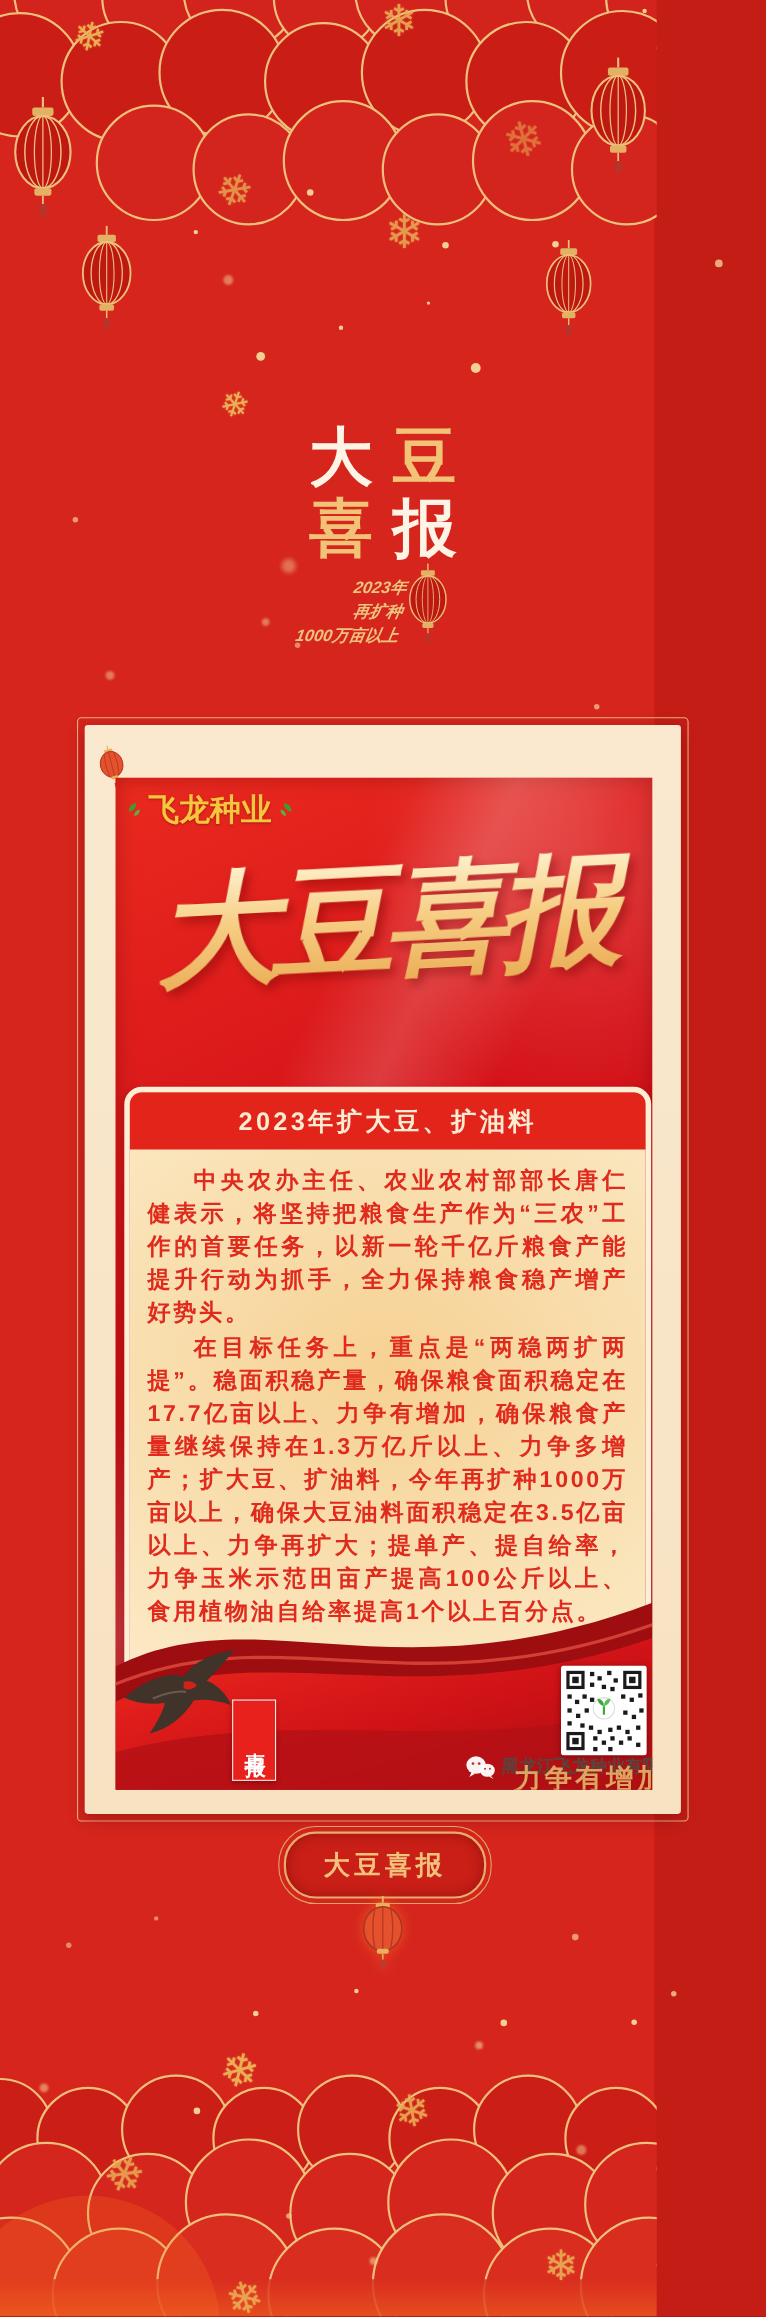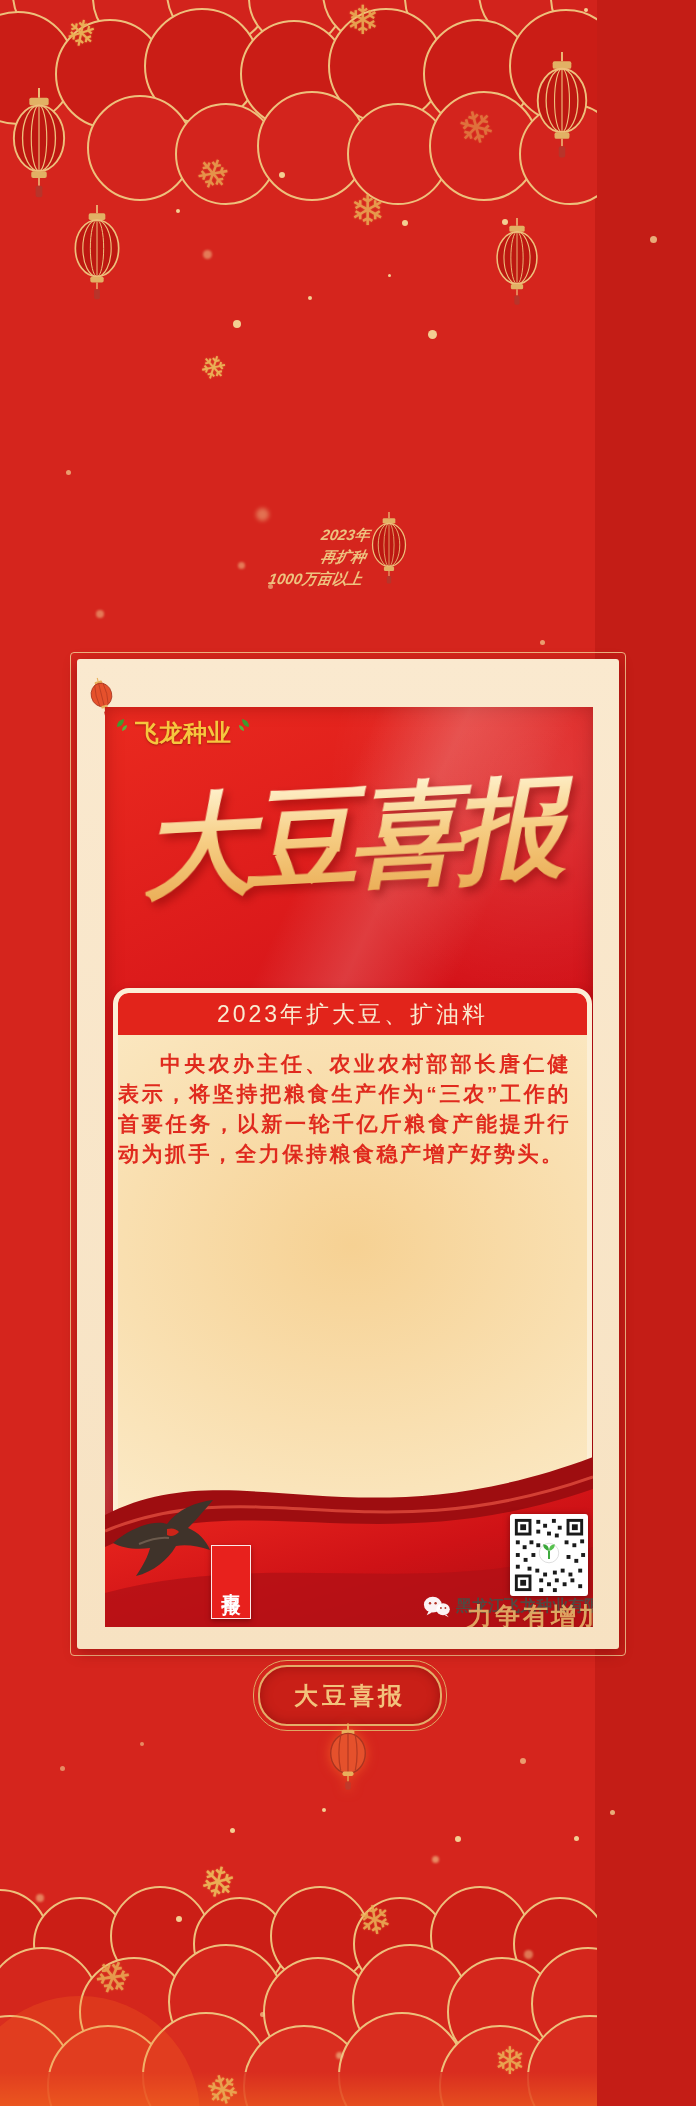--- a/index.html
+++ b/index.html
@@ -40,22 +40,22 @@
     background:linear-gradient(155deg,#ea2a1f 0%,#d51319 38%,#bd0c13 78%,#c31016 100%);
     box-shadow:inset 0 0 18px rgba(90,0,0,.35);
   }
   .poster::before{
     content:'';position:absolute;inset:0;pointer-events:none;
     background:
       linear-gradient(115deg,rgba(255,255,255,0) 30%,rgba(255,255,255,.16) 40%,rgba(255,255,255,0) 52%),
       radial-gradient(60% 35% at 88% 8%,rgba(255,255,255,.14),rgba(255,255,255,0) 70%);
   }
   .brand{
-    position:absolute;left:10px;top:10px;display:flex;gap:4px;
-    font-size:24px;font-weight:800;color:#f6c63e;
+    position:absolute;left:10px;top:10px;display:flex;align-items:center;gap:4px;
+    font-size:28px;font-weight:800;color:#f6c63e;
     text-shadow:0 1px 2px rgba(120,20,0,.6);
   }
   .leaf{width:16px;height:16px;}
   .poster-title{
     position:absolute;left:0;top:56px;width:488px;text-align:center;
     font-size:112px;line-height:150px;font-weight:900;font-style:italic;letter-spacing:-8px;
     background:linear-gradient(180deg,#fff4d2 8%,#f6cd83 48%,#e8a84e 95%);
     -webkit-background-clip:text;background-clip:text;color:transparent;
     transform:rotate(-3deg);
     filter:drop-shadow(4px 5px 5px rgba(110,0,0,.45));
@@ -69,25 +69,25 @@
     font-size:30px;font-weight:900;color:#cf1420;letter-spacing:2px;
   }
   .content-box{
     position:absolute;left:8px;top:281px;width:469px;height:561px;
     border:5px solid #fcefd6;border-radius:16px;overflow:hidden;
     background:
       radial-gradient(120% 80% at 50% 45%,#f6d193 0%,#fae4ba 55%,#fdf2d8 100%);
     box-shadow:0 3px 8px rgba(100,0,0,.35);
   }
   .box-band{
-    height:42px;background:#e2241b;border-radius:10px 10px 0 0;
+    height:52px;background:#e2241b;border-radius:10px 10px 0 0;
     display:flex;align-items:center;justify-content:center;
-    font-size:23px;font-weight:400;color:#f9ecd2;letter-spacing:3px;
-  }
-  .box-body{padding:14px 16px 0 0;}
+    font-size:23px;font-weight:700;color:#f9ecd2;letter-spacing:3px;
+  }
+  .box-body{padding:14px 16px 0 16px;}
   .box-body p{
     margin:0 0 2px 0;color:#e02a1e;font-size:21px;line-height:30px;font-weight:700;
     letter-spacing:2.5px;text-align:justify;text-indent:2em;
   }
   .swoosh{position:absolute;left:0;top:690px;width:488px;height:230px;}
   .tag{
     position:absolute;left:106px;top:838px;width:38px;height:72px;
     background:#e8211d;border:1px solid rgba(255,255,255,.9);
     display:flex;align-items:center;justify-content:center;
     writing-mode:vertical-rl;font-size:19px;font-weight:800;color:#ffffff;letter-spacing:5px;
@@ -216,20 +216,24 @@
   <div class="dot" style="left:428px;top:330px;width:9px;height:9px"></div>
   <div class="dot" style="left:308px;top:296px;width:4px;height:4px"></div>
   <div class="dot" style="left:388px;top:274px;width:3px;height:3px"></div>
   <div class="dot" style="left:256px;top:508px;width:13px;height:13px;opacity:.45;filter:blur(2px)"></div>
   <div class="dot" style="left:238px;top:562px;width:7px;height:7px;opacity:.5;filter:blur(1px)"></div>
   <div class="dot" style="left:268px;top:584px;width:5px;height:5px;opacity:.6"></div>
   <div class="dot" style="left:66px;top:470px;width:5px;height:5px;opacity:.7"></div>
   <div class="dot" style="left:96px;top:610px;width:8px;height:8px;opacity:.5;filter:blur(1px)"></div>
   <div class="dot" style="left:540px;top:640px;width:5px;height:5px;opacity:.7"></div>
 
+  <div class="hero">
+    <div class="hero-row"><span class="c-white">大</span><span class="c-gold">豆</span></div>
+    <div class="hero-row"><span class="c-gold">喜</span><span class="c-white">报</span></div>
+  </div>
   <div class="hero-sub">
     <div>2023年</div>
     <div>再扩种</div>
     <div>1000万亩以上</div>
   </div>
   <svg class="deco" style="left:370px;top:512px" width="38" height="76">
       <use href="#lantern-wire"></use>
     </svg>
 
   <div class="card-outer">
@@ -254,20 +258,21 @@
 
         <div class="poster-title">大豆喜报</div>
 
 
         <div class="content-box">
           <div class="box-band">
             <span>2023年扩大豆、扩油料</span>
           </div>
           <div class="box-body">
             <p>中央农办主任、农业农村部部长唐仁健表示，将坚持把粮食生产作为“三农”工作的首要任务，以新一轮千亿斤粮食产能提升行动为抓手，全力保持粮食稳产增产好势头。</p>
+            <p>在目标任务上，重点是“两稳两扩两提”。稳面积稳产量，确保粮食面积稳定在17.7亿亩以上、力争有增加，确保粮食产量继续保持在1.3万亿斤以上、力争多增产；扩大豆、扩油料，今年再扩种1000万亩以上，确保大豆油料面积稳定在3.5亿亩以上、力争再扩大；提单产、提自给率，力争玉米示范田亩产提高100公斤以上、食用植物油自给率提高1个以上百分点。</p>
           </div>
         </div>
 
         <svg class="swoosh" viewBox="0 0 488 230" preserveAspectRatio="none">
           <defs>
             <linearGradient id="silk" x1="0" y1="0" x2="1" y2="1">
               <stop offset="0" stop-color="#ef2a20"></stop>
                 <stop offset=".55" stop-color="#cf1216"></stop>
                 <stop offset="1" stop-color="#a50d11"></stop>
             </linearGradient>

